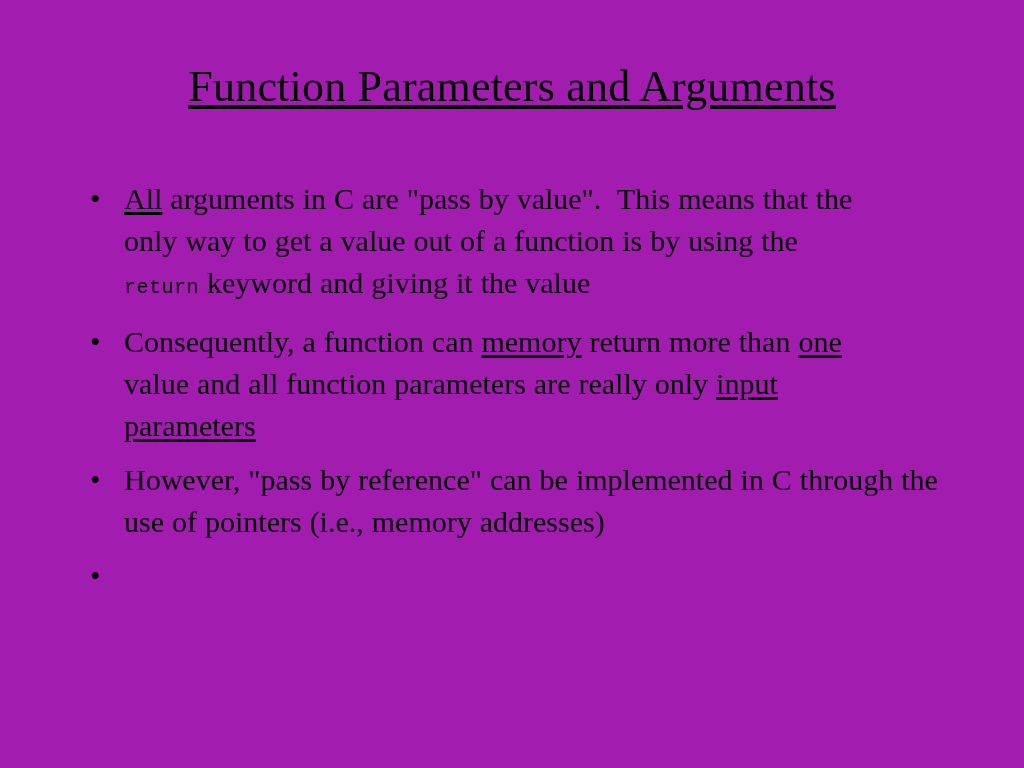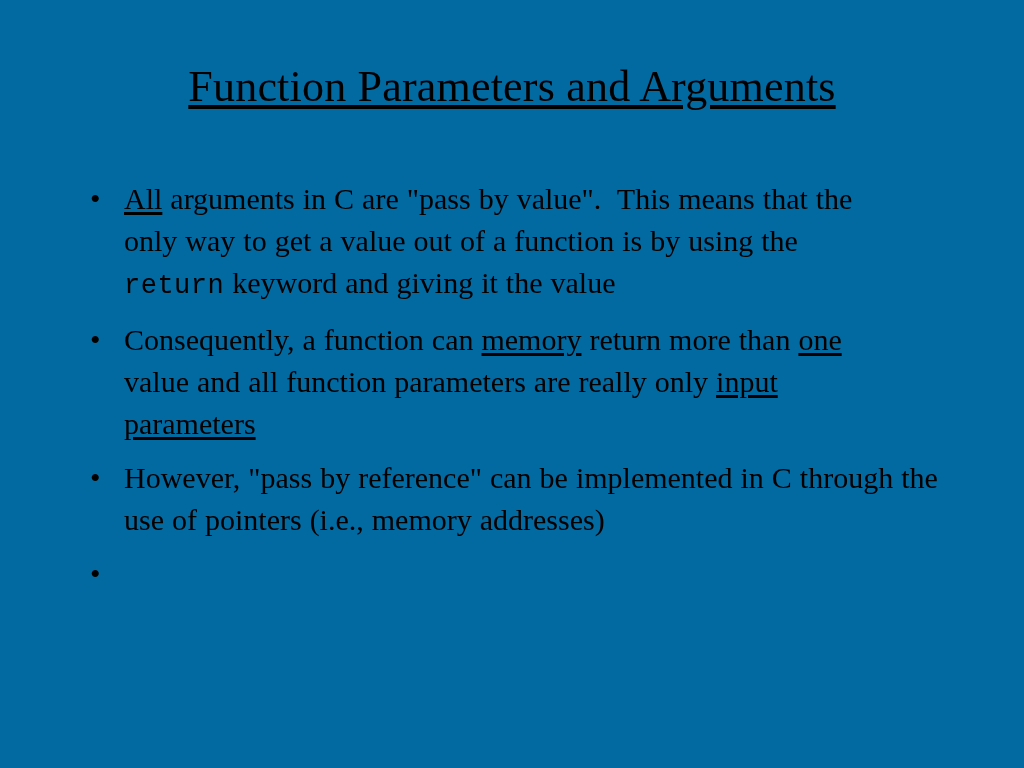--- a/index.html
+++ b/index.html
@@ -4,21 +4,21 @@
 <style>
   html, body {
     margin: 0;
     padding: 0;
     background: #ffffff;
   }
   .slide {
     position: relative;
     width: 1024px;
     height: 768px;
-    background: #0369a1;
+    background: #a21caf;
     font-family: "Liberation Serif", serif;
     color: #000000;
     overflow: hidden;
     box-sizing: border-box;
   }
   .slide-title {
     position: absolute;
     top: 34px;
     left: 0;
     width: 1024px;
@@ -57,21 +57,21 @@
     font-size: 30px;
     line-height: 42px;
     text-align: left;
     word-spacing: 0.5px;
   }
   .bullet-text u {
     text-underline-offset: 3px;
   }
   .mono {
     font-family: "Liberation Mono", monospace;
-    font-size: 27px;
+    font-size: 20px;
     letter-spacing: 0.5px;
   }
   
   .b1 .bullet-text { max-width: 740px; }
   .b2 .bullet-text { max-width: 790px; }
   .b3 .bullet-text { max-width: 830px; }
   .b4 .bullet-text { max-width: 760px; }
 </style>
 </head>
 <body>

